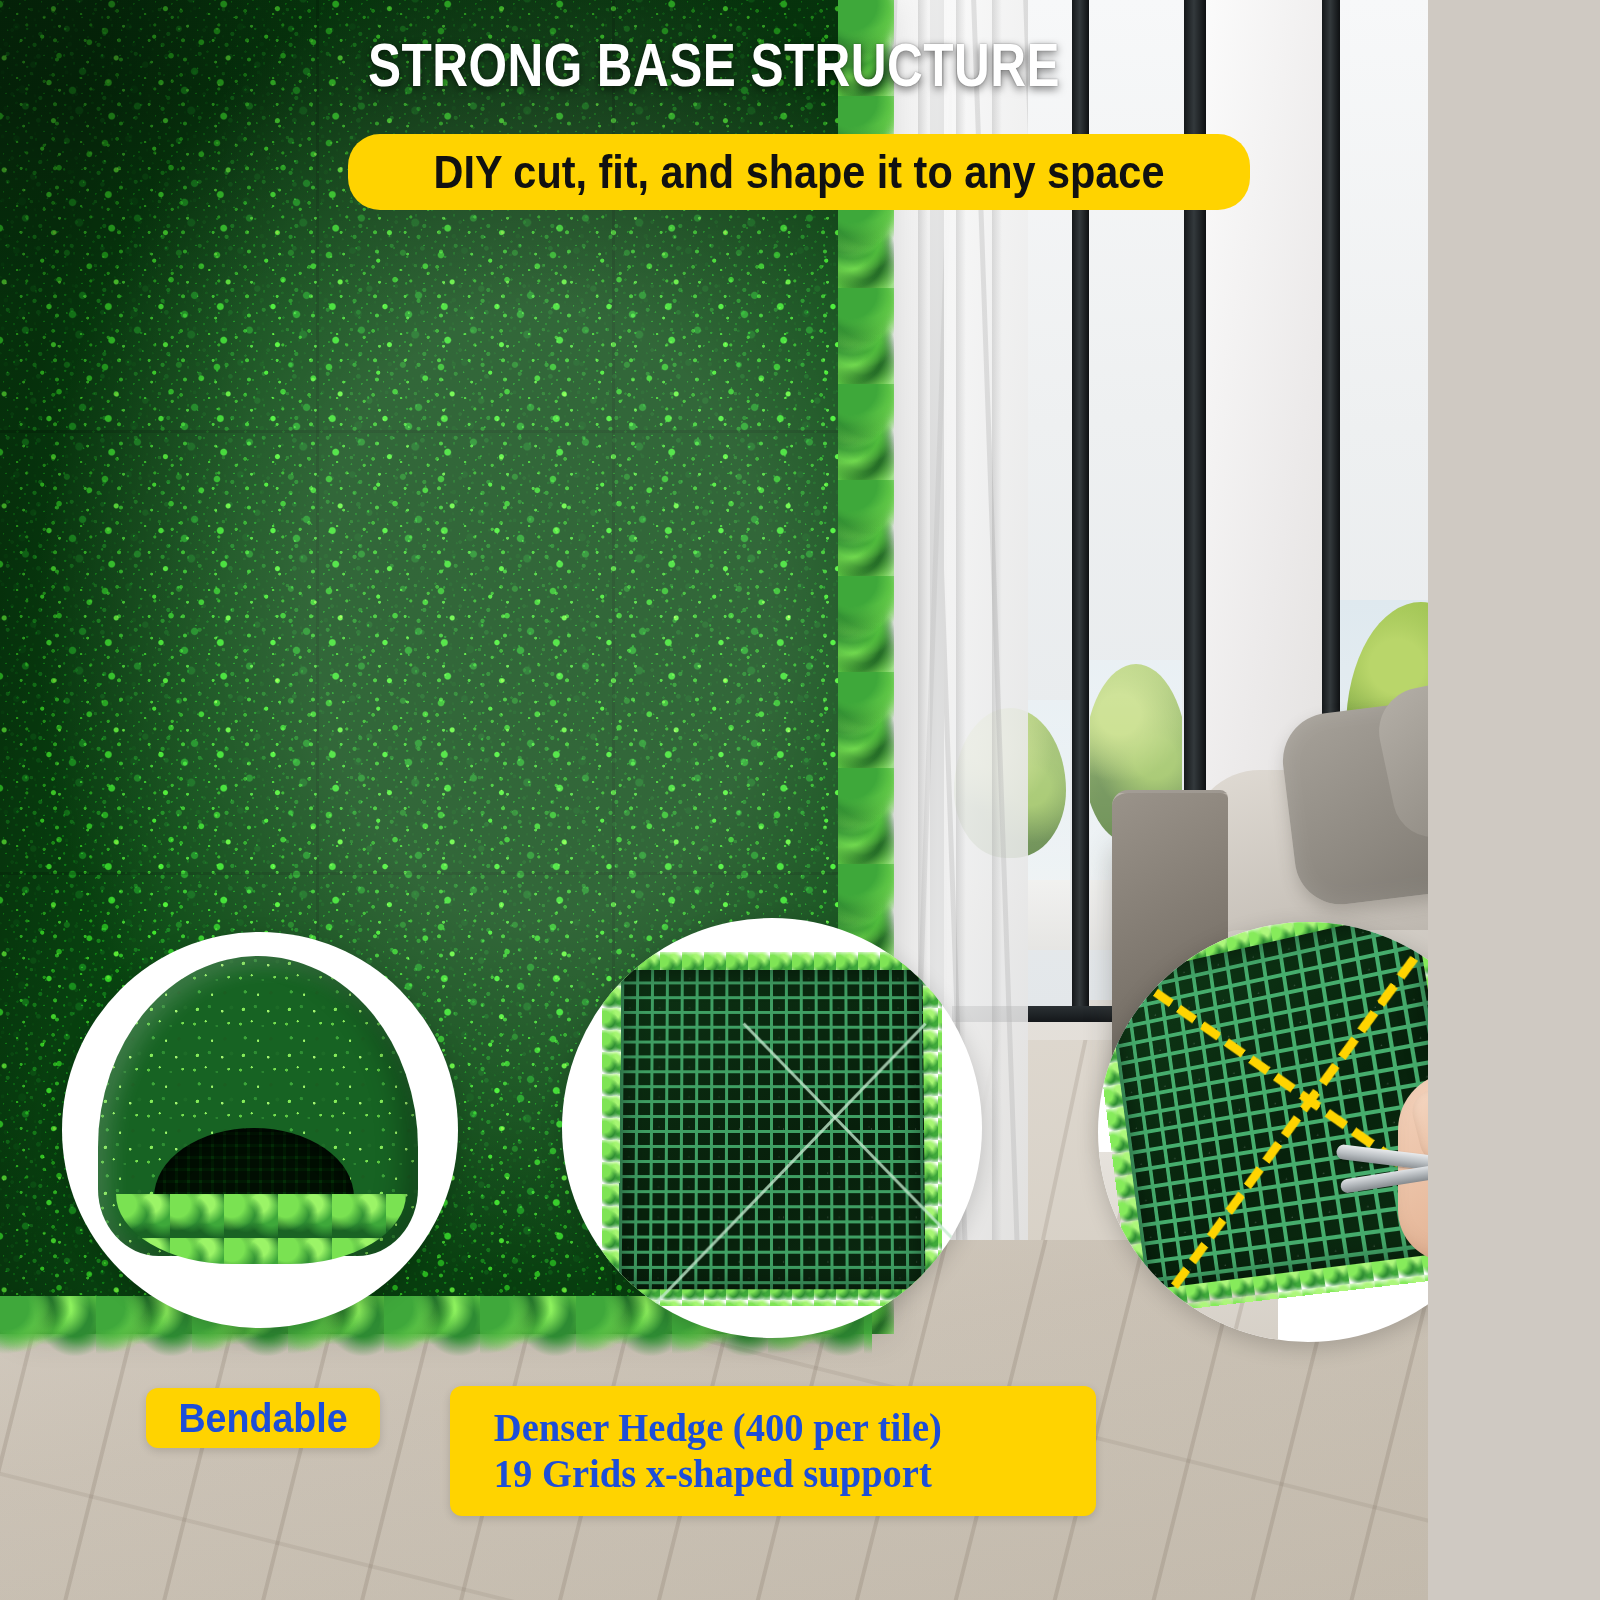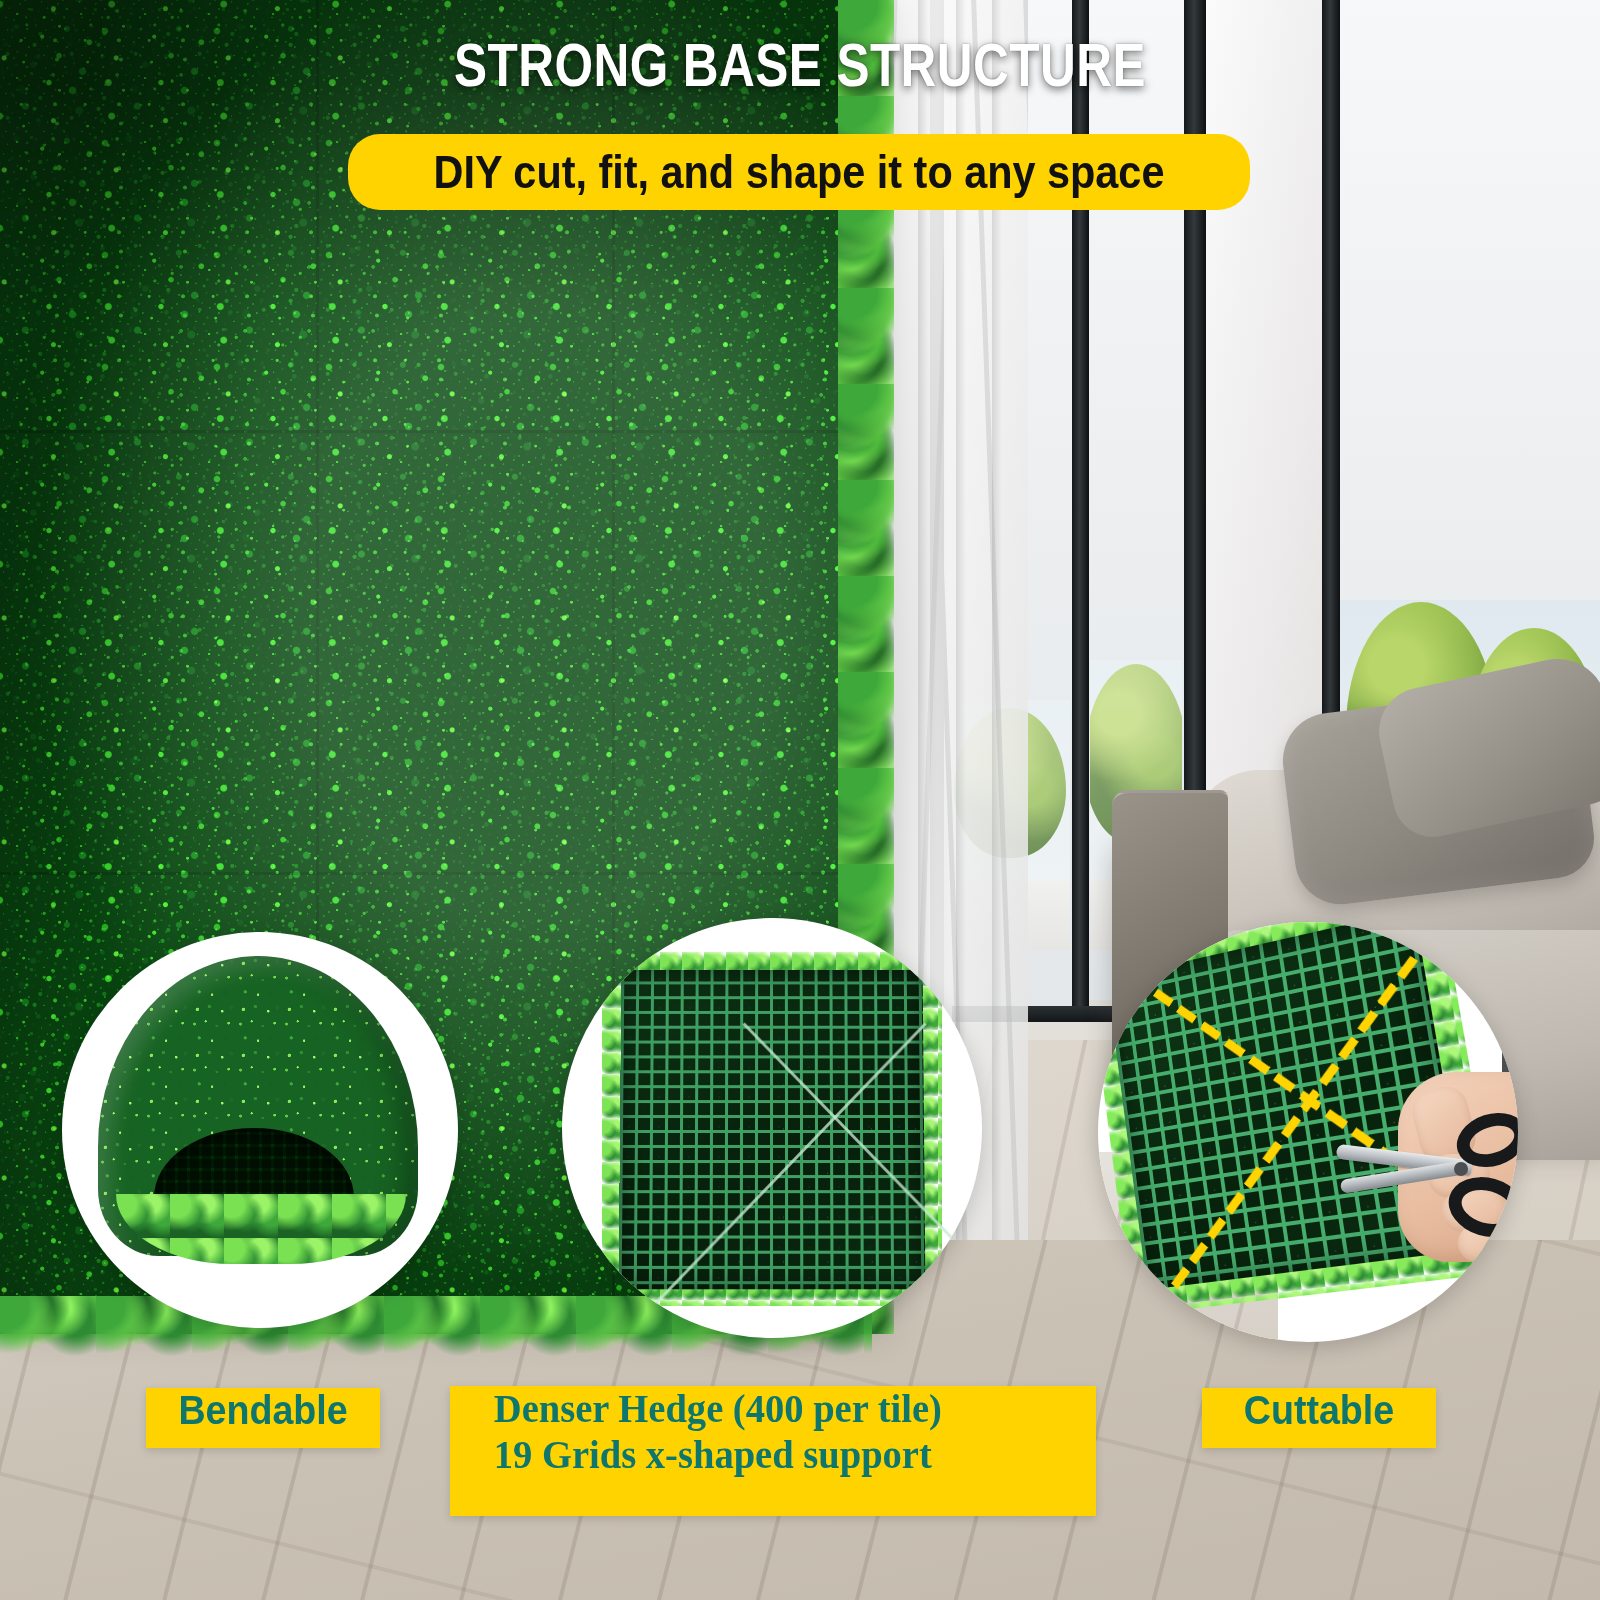--- a/index.html
+++ b/index.html
@@ -3,21 +3,21 @@
 <meta charset="utf-8">
 <title>Strong Base Structure</title>
 <style>
   * { margin:0; padding:0; box-sizing:border-box; }
   html,body { width:1600px; height:1600px; overflow:hidden; }
   body {
     font-family:"Liberation Sans", sans-serif;
     background:#cfc9c2;
     position:relative;
   }
-  #stage { position:absolute; inset:0; width:1600px; height:1600px; overflow:hidden; }
+  #stage { position:absolute; inset:0; width:1428px; height:1600px; overflow:hidden; }
 
   
   .room-bg{
     position:absolute; inset:0;
     background:
       linear-gradient(180deg,#f2f2f2 0%,#eceae7 48%,#e4e0da 62%,#ded8d0 100%);
   }
   
   .floor{
     position:absolute; left:0; right:0; top:1240px; bottom:0;
@@ -440,25 +440,26 @@
         rgba(255,255,255,0) 0 34px,
         rgba(130,115,100,.22) 35px 38px,
         rgba(255,255,255,0) 39px 70px),
       linear-gradient(170deg,#e6e2dc,#d6d0c7);
   }
 
   
   .flabel{
     position:absolute;
     background:#ffd300;
-    color:#0f766e;
+    color:#1d4ed8;
     font-weight:700;
     line-height:1.12;
-    display:flex; flex-direction:column; 
+    display:flex; flex-direction:column; justify-content:center;
     box-shadow:0 3px 8px rgba(0,0,0,.14);
+    border-radius:12px;
   }
   .flabel span{ display:block; transform:scaleX(.94); white-space:nowrap; }
   .fl1{ left:146px;  top:1388px; width:234px; height:60px;  padding:0 18px; font-size:40px; align-items:center; }
   .fl2{ left:450px;  top:1386px; width:646px; height:130px; padding:0 26px; font-size:41px;font-family:Liberation Serif, serif; }
   .fl3{ left:1202px; top:1388px; width:234px; height:60px;  padding:0 18px; font-size:40px; align-items:center; }
 </style>
 </head>
 <body>
 
 <div id="stage">
@@ -582,17 +583,14 @@
 
   <div class="flabel fl1">
     <span>Bendable</span>
   </div>
 
   <div class="flabel fl2">
     <span>Denser Hedge (400 per tile)</span>
     <span>19 Grids x-shaped support</span>
   </div>
 
-  <div class="flabel fl3">
-    <span>Cuttable</span>
-  </div>
 
 </div>
 
 </body></html>

